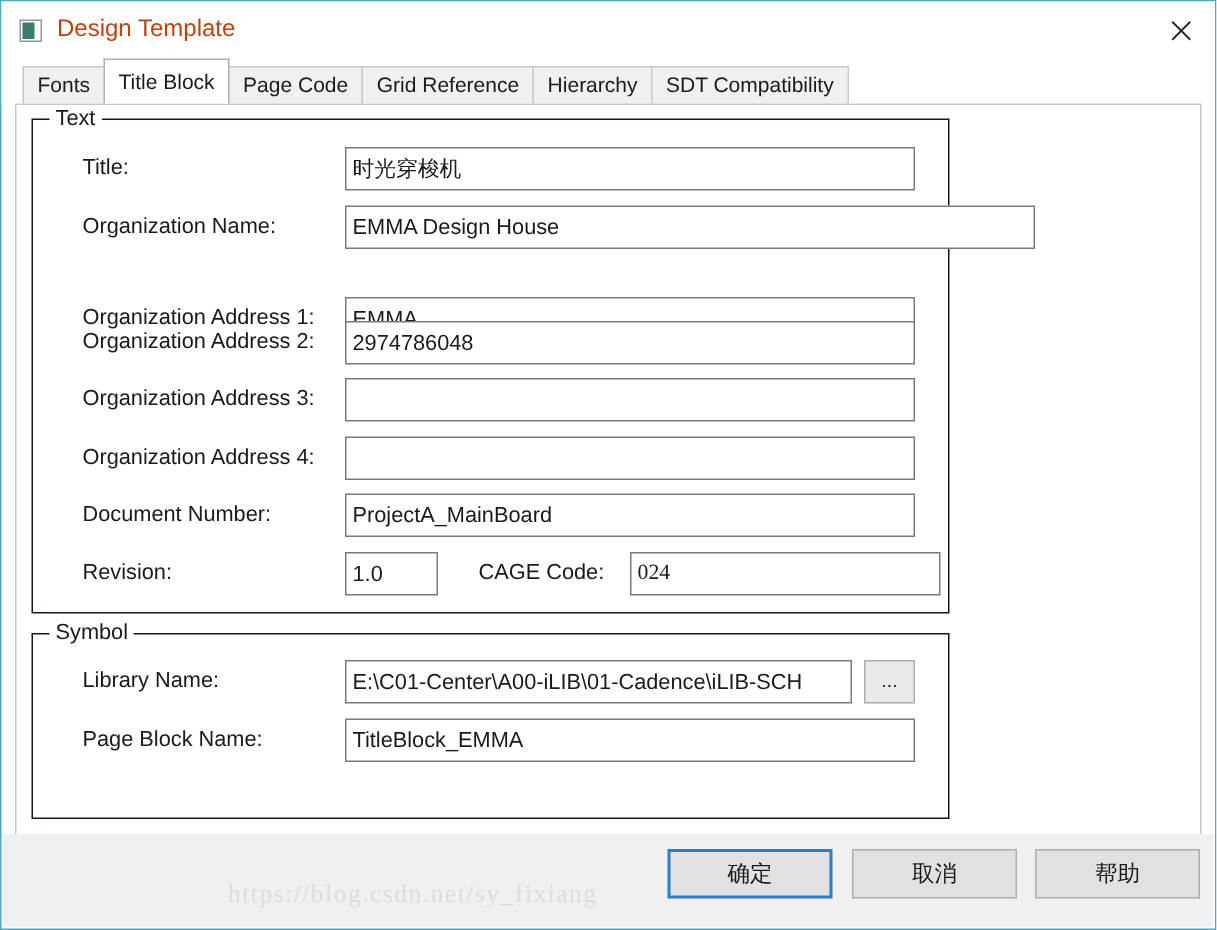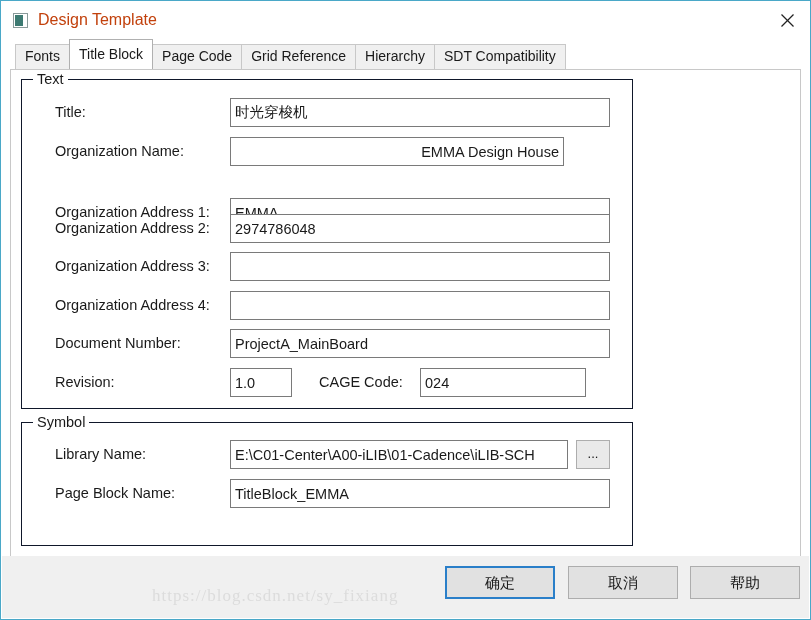--- a/index.html
+++ b/index.html
@@ -260,21 +260,21 @@
     <div class="groupbox" style="left:10px; top:9px; width:612px; height:330px;">
       <span class="group-legend">Text</span>
 
       <div class="field-row" style="top:18px;">
         <span class="field-label">Title:</span>
         <input class="field-input" style="left: 208px; width: 380px;" type="text" value="时光穿梭机">
       </div>
 
       <div class="field-row" style="top:57px;">
         <span class="field-label">Organization Name:</span>
-        <input class="field-input" style="left: 208px; width: 334px; text-align: right;" type="text" value="EMMA Design House">
+        <input class="field-input" style="left: 208px; width: 460px;" type="text" value="EMMA Design House">
       </div>
 
       <div class="field-row" style="top:96px;margin-top:22px;">
         <span class="field-label">Organization Address 1:</span>
         <input class="field-input" style="left: 208px; width: 380px;" type="text" value="EMMA">
       </div>
 
       <div class="field-row" style="top:134px;">
         <span class="field-label">Organization Address 2:</span>
         <input class="field-input" style="left: 208px; width: 380px;" type="text" value="2974786048">
@@ -292,21 +292,21 @@
 
       <div class="field-row" style="top:249px;">
         <span class="field-label">Document Number:</span>
         <input class="field-input" style="left: 208px; width: 380px;" type="text" value="ProjectA_MainBoard">
       </div>
 
       <div class="field-row" style="top:288px;">
         <span class="field-label">Revision:</span>
         <input class="field-input" style="left: 208px; width: 62px;" type="text" value="1.0">
         <span class="inline-label" style="left:297px; top:0;">CAGE Code:</span>
-        <input class="field-input" style="left: 398px; width: 166px;" type="text" value="024">
+        <input class="field-input" style="left: 398px; width: 207px; font-family: Liberation Serif, serif;" type="text" value="024">
       </div>
     </div>
 
     <div class="groupbox" style="left:10px; top:352px; width:612px; height:124px;">
       <span class="group-legend">Symbol</span>
 
       <div class="field-row" style="top:17px;">
         <span class="field-label">Library Name:</span>
         <input class="field-input" style="left: 208px; width: 338px;" type="text" value="E:\C01-Center\A00-iLIB\01-Cadence\iLIB-SCH">
         <div id="browse-button" style="left:554px; top:0;">...</div>

